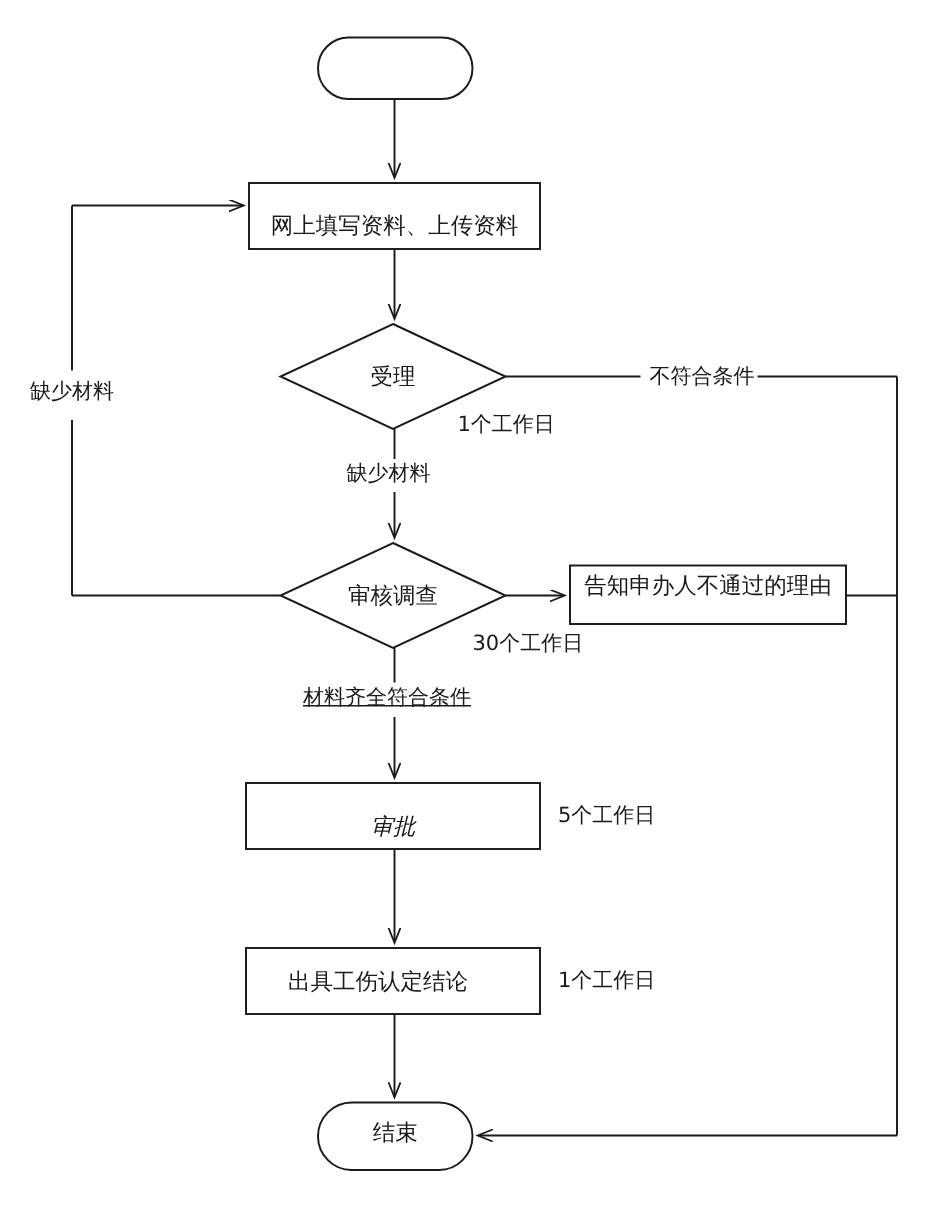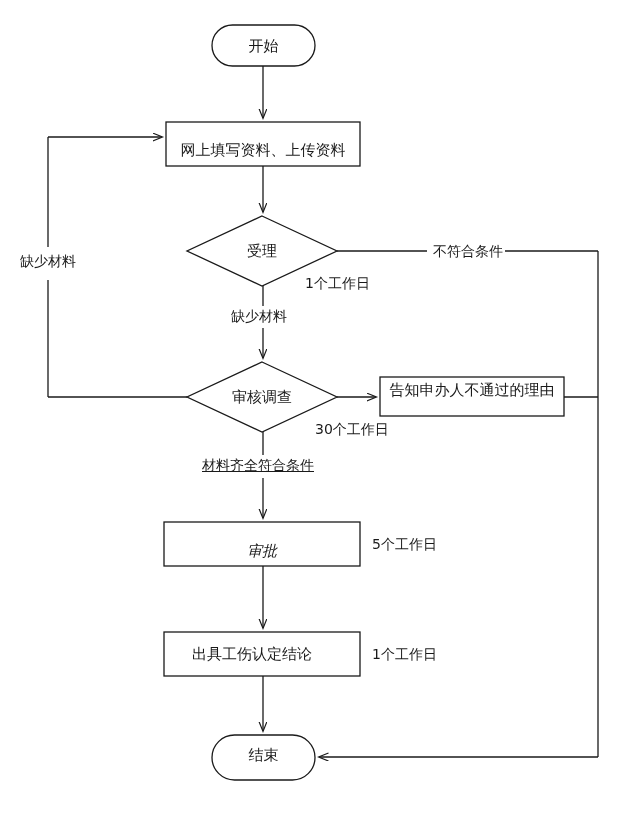--- a/index.html
+++ b/index.html
@@ -104,21 +104,20 @@
 
       <line x1="263" y1="432" x2="263" y2="455"></line>
       <line x1="263" y1="478" x2="263" y2="518" marker-end="url(#arrowhead)"></line>
 
       <line x1="263" y1="566" x2="263" y2="628" marker-end="url(#arrowhead)"></line>
 
       <line x1="263" y1="676" x2="263" y2="731" marker-end="url(#arrowhead)"></line>
     </g>
   </svg>
 
-  <div class="node-label" style="left:212px;top:25px;width:103px;height:41px;">开始</div>
 
   <div class="node-label" style="left:166px;top:122px;width:194px;height:56px;">网上填写资料、上传资料</div>
 
   <div class="node-label" style="left:187px;top:377px;width:150px;height:40px;">审核调查</div>
 
   <div class="node-label" style="left:187px;top:231px;width:150px;height:40px;">受理</div>
 
   <div class="node-label" style="left:380px;top:370px;width:184px;height:39px;">告知申办人不通过的理由</div>
 
   <div class="node-label" style="left:164px;top:522px;width:196px;height:57px;font-style:italic;">审批</div>

